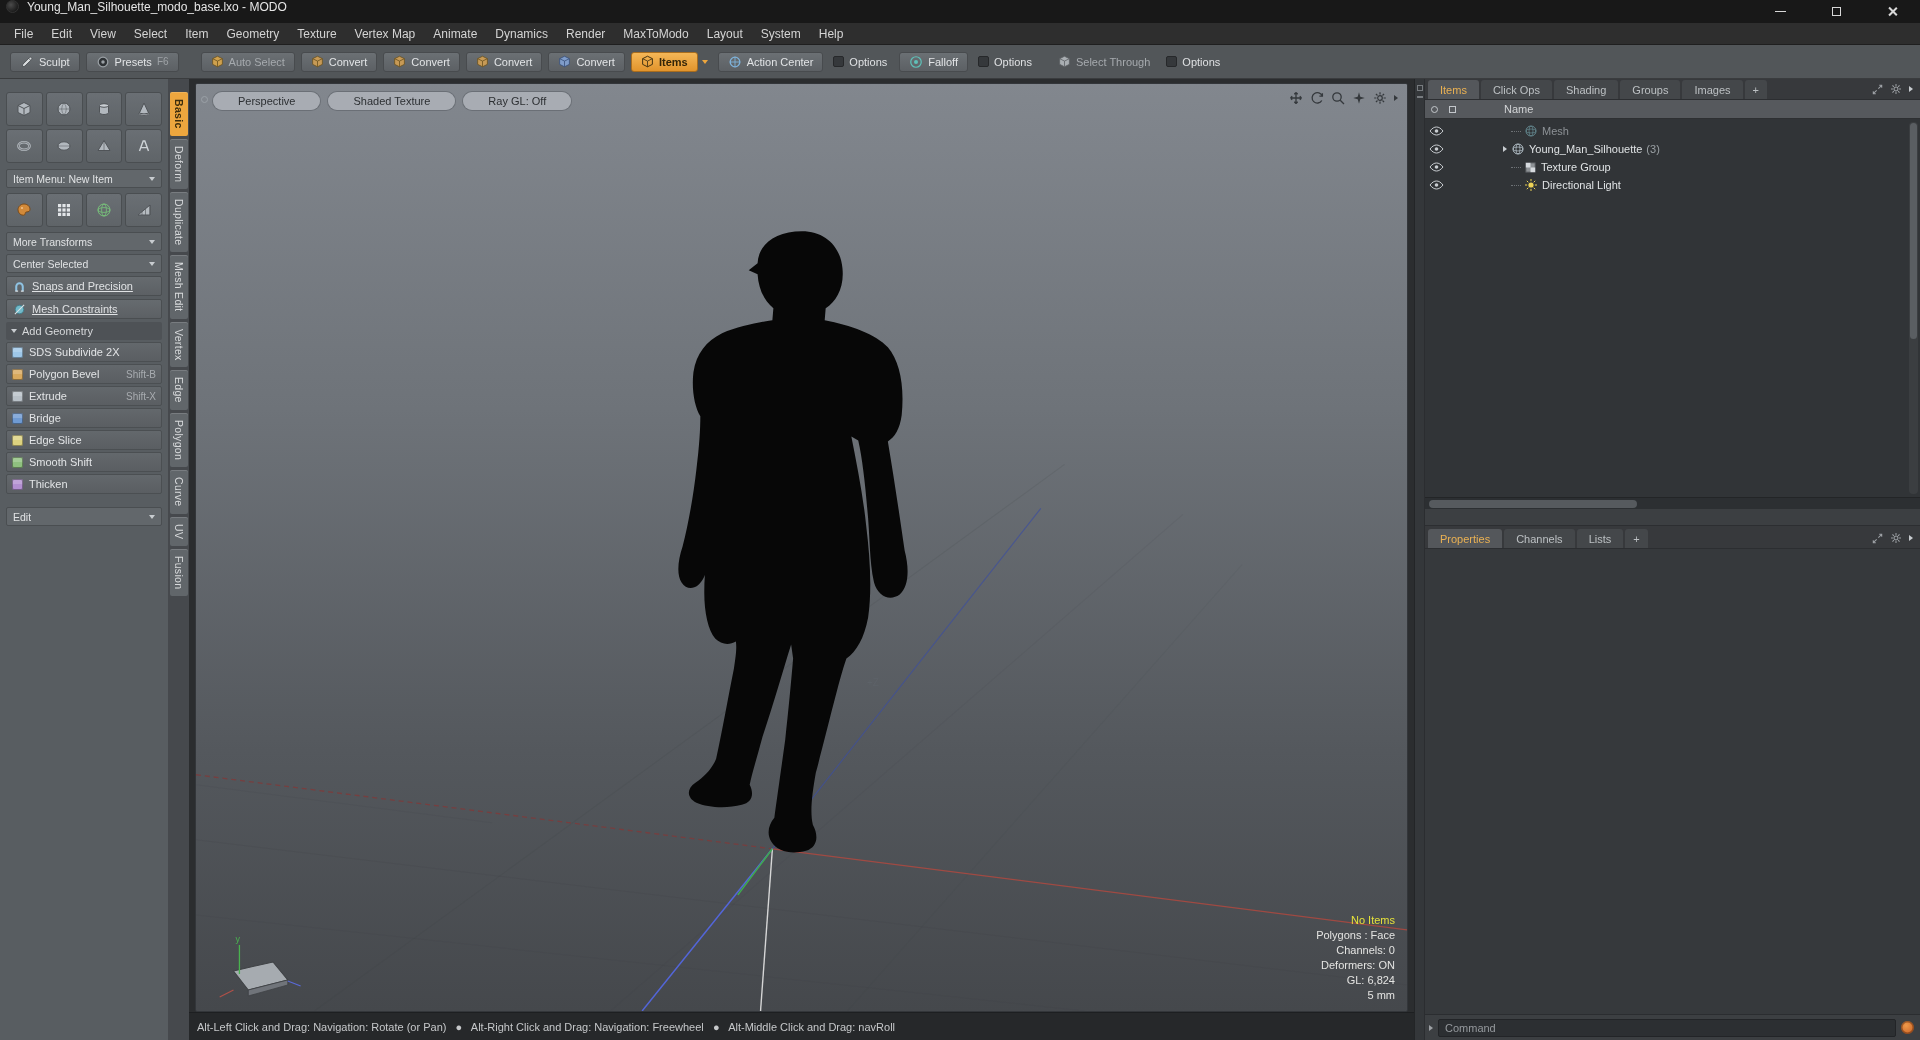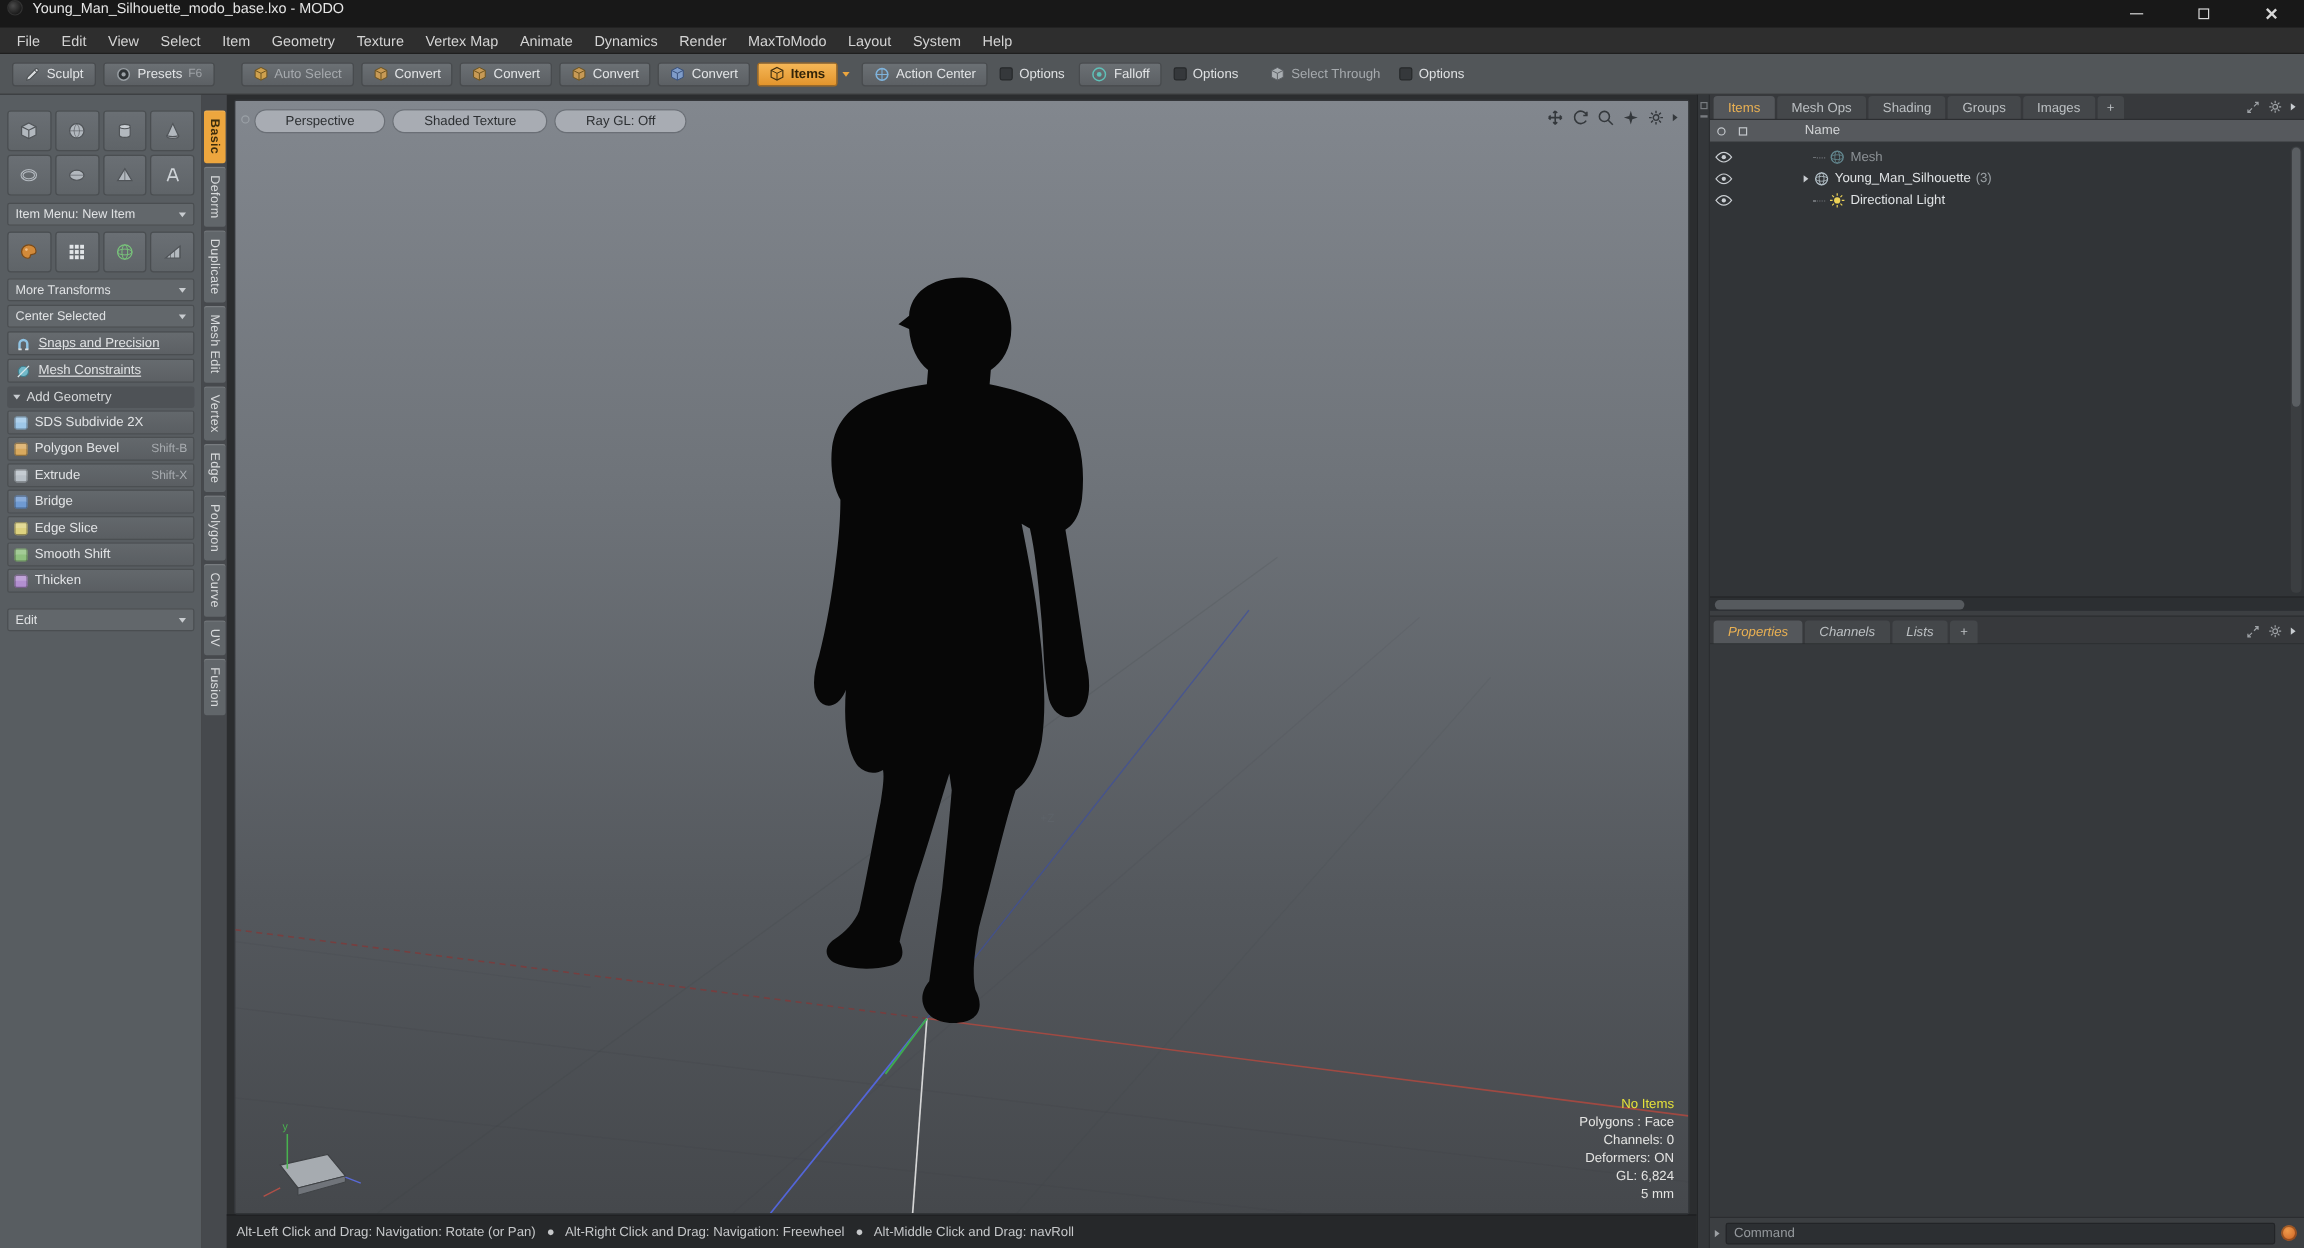--- a/index.html
+++ b/index.html
@@ -144,22 +144,22 @@
   .ticon {margin-right:4px; flex:0 0 auto;}
   .tlabel2 {color:#dfe2e4; white-space:nowrap;}
   .tlabel2.bold {font-weight:bold; color:#f2f4f6;}
   .tlabel2.dim {color:#8d9296;}
   .count {color:#9aa0a4; margin-left:4px;}
   .twisty {margin-right:4px;}
   .vscroll {position:absolute; top:3px; right:2px; bottom:3px; width:9px; background:#3b3e41; border-radius:4px;}
   .vthumb {position:absolute; top:1px; left:1px; right:1px; height:58%; background:#5a5e62; border-radius:4px;}
   .rp-hscroll {height:12px; background:#2c2f32; border-top:1px solid #232527; position:relative;}
   .hthumb {position:absolute; top:2px; left:4px; width:42%; height:8px; background:#565a5e; border-radius:4px;}
-  .rp-tabs2 {height:24px; display:flex; align-items:flex-end; background:#37393c; margin-top:4px;
-    border-top:1px solid #2c2e31; border-bottom:1px solid #2c2e31; padding-left:3px;font-style:italic;}
+  .rp-tabs2 {height:24px; display:flex; align-items:flex-end; background:#37393c; margin-top:16px;
+    border-top:1px solid #2c2e31; border-bottom:1px solid #2c2e31; padding-left:3px;}
   .rp-props {flex:1; background:#36393c;}
   .rp-cmd {height:26px; background:#3c3f42; border-top:1px solid #2b2d30; display:flex;
     align-items:center; gap:5px; padding:0 6px 0 4px;}
   .cmd-dot {width:13px; height:13px; border-radius:50%;
     background:radial-gradient(circle at 40% 35%, #f09a4a, #c55a20);
     box-shadow:inset 0 0 0 1.5px rgba(60,25,5,.4); flex:0 0 auto;}
 </style>
 </head>
 <body>
 
@@ -572,21 +572,21 @@
 
   <div class="rightpanel">
     <div class="rp-strip">
       <span class="strip-mark"></span>
       <span class="strip-mark2"></span>
     </div>
     <div class="rp-main">
 
       <div class="rp-tabs">
         <div class="rtab active">Items</div>
-        <div class="rtab">Mesh Ops</div>
+        <div class="rtab">Click Ops</div>
         <div class="rtab">Shading</div>
         <div class="rtab">Groups</div>
         <div class="rtab">Images</div>
         <div class="rtab plus">+</div>
         <div class="rp-iconsR">
           <svg width="11" height="11" viewBox="0 0 13 13" fill="none" stroke="#9da1a5" stroke-width="1.2">
               <path d="M1.5 8.5v3h3M11.5 4.5v-3h-3M1.5 11.5 5.5 7.5M11.5 1.5 7.5 5.5"></path>
             </svg>
           <svg width="12" height="12" viewBox="0 0 14 14" fill="none" stroke="#9da1a5" stroke-width="1.2">
               <circle cx="7" cy="7" r="2.3"></circle>
@@ -642,20 +642,36 @@
           <span class="arr-r twisty"></span>
           <svg class="ticon" width="14" height="14" viewBox="0 0 14 14">
               <circle cx="7" cy="7" r="5" fill="none" stroke="#b6c3cb"></circle>
               <ellipse cx="7" cy="7" rx="5" ry="2" fill="none" stroke="#b6c3cb" stroke-width=".7"></ellipse>
               <ellipse cx="7" cy="7" rx="2" ry="5" fill="none" stroke="#b6c3cb" stroke-width=".7"></ellipse>
             </svg>
           <span class="tlabel2">Young_Man_Silhouette</span>
           <span class="count">(3)</span>
         </div>
 
+        <div class="trow">
+          <span class="eyec">
+              <svg width="15" height="10" viewBox="0 0 15 10">
+                <path d="M1 5c2.2-2.8 4.3-4 6.5-4S11.8 2.2 14 5c-2.2 2.8-4.3 4-6.5 4S3.2 7.8 1 5z" fill="none" stroke="#c9cdd1"></path>
+                <circle cx="7.5" cy="5" r="1.8" fill="#c9cdd1"></circle>
+              </svg>
+            </span>
+          <span class="sp-child"></span>
+          <span class="guide"></span>
+          <svg class="ticon" width="13" height="13" viewBox="0 0 14 14">
+              <rect x="2" y="2" width="10" height="10" fill="#8e9296" stroke="#54585c"></rect>
+              <rect x="2" y="2" width="5" height="5" fill="#d6dade"></rect>
+              <rect x="7" y="7" width="5" height="5" fill="#d6dade"></rect>
+            </svg>
+          <span class="tlabel2">Texture Group</span>
+        </div>
 
         <div class="trow">
           <span class="eyec">
               <svg width="15" height="10" viewBox="0 0 15 10">
                 <path d="M1 5c2.2-2.8 4.3-4 6.5-4S11.8 2.2 14 5c-2.2 2.8-4.3 4-6.5 4S3.2 7.8 1 5z" fill="none" stroke="#c9cdd1"></path>
                 <circle cx="7.5" cy="5" r="1.8" fill="#c9cdd1"></circle>
               </svg>
             </span>
           <span class="sp-child"></span>
           <span class="guide"></span>

